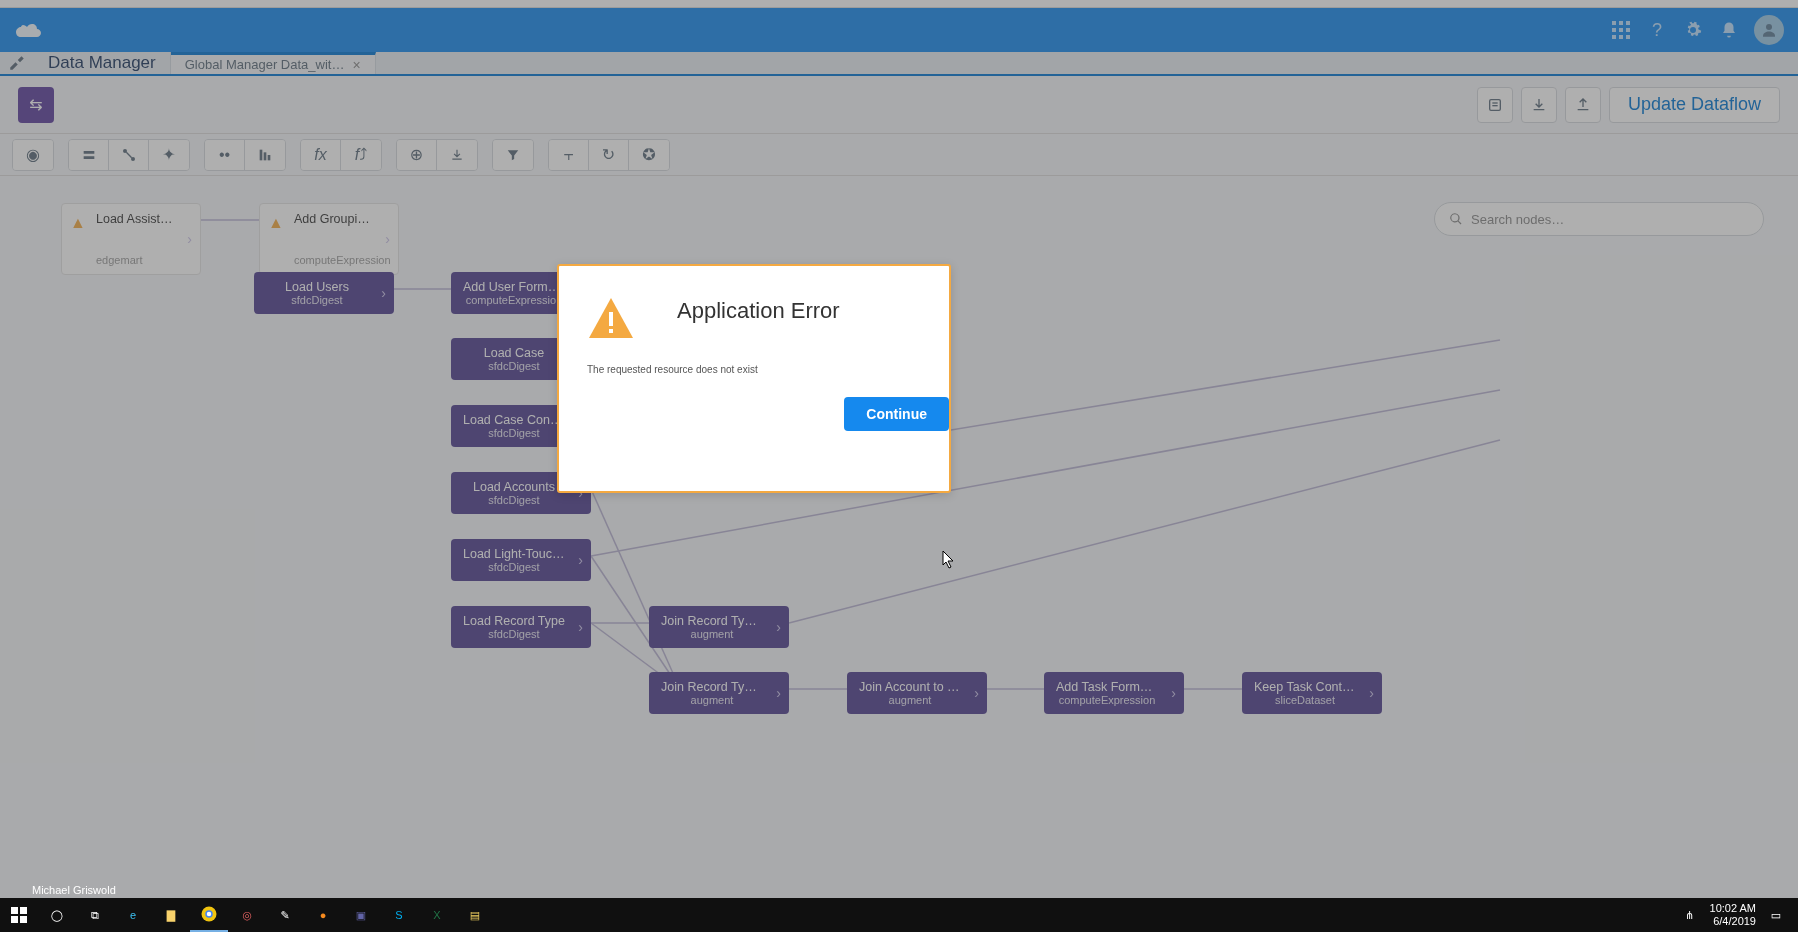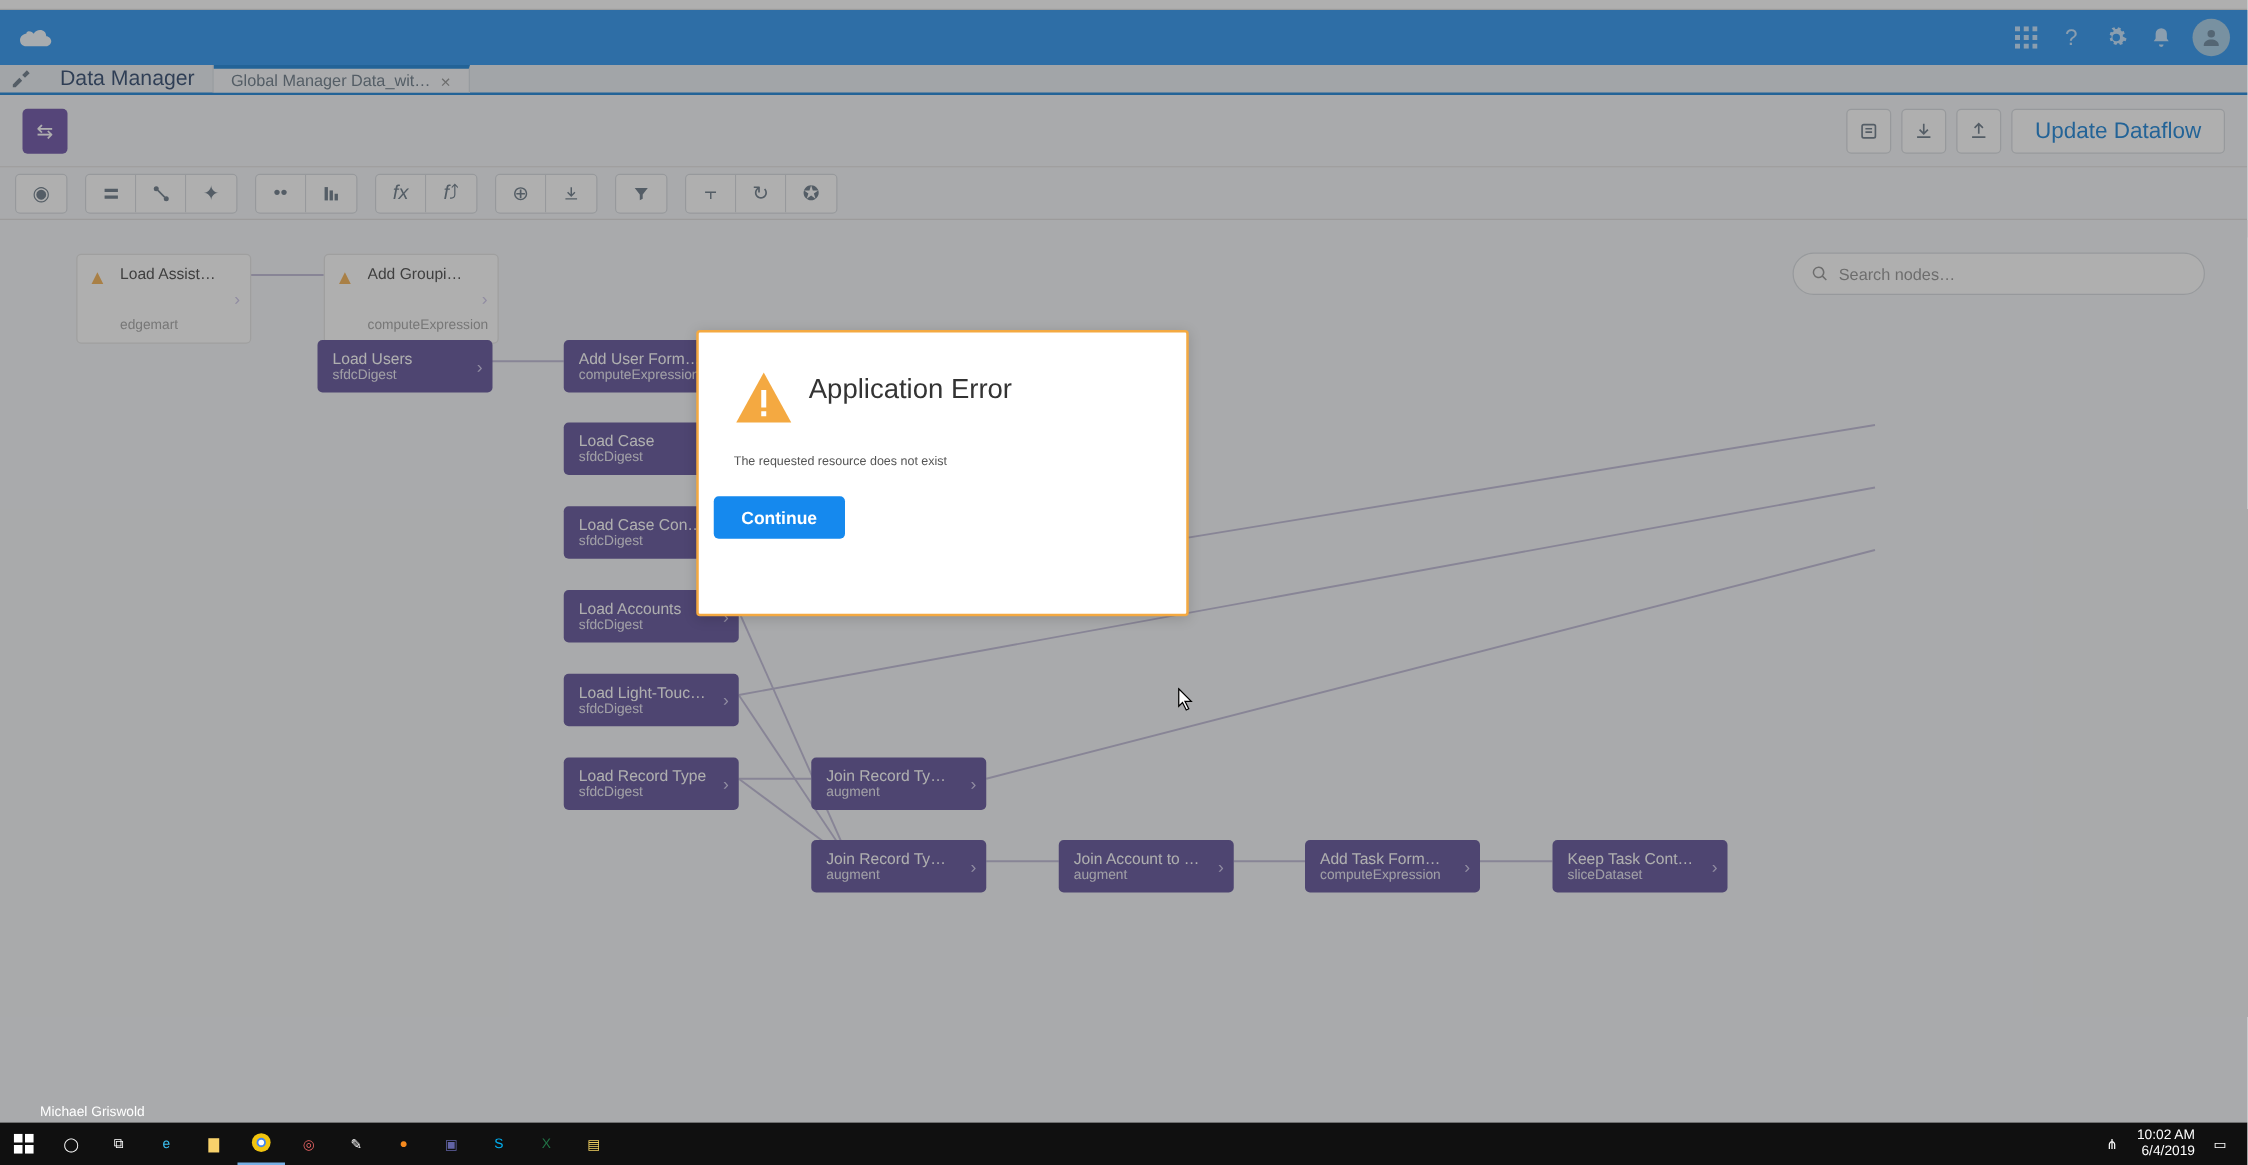--- a/index.html
+++ b/index.html
@@ -55,39 +55,39 @@
 .canvas svg.edges{position:absolute;top:0;left:0;width:100%;height:100%;pointer-events:none;}
 .node{position:absolute;background:#4f3f8f;color:#fff;border-radius:4px;padding:8px 26px 8px 12px;min-width:140px;cursor:move;}
 .node::after{content:"›";position:absolute;right:8px;top:50%;transform:translateY(-50%);color:#c8c0e6;font-size:14px;}
 .node.warn{background:#fff;border:1px solid #e2e2e2;color:#333;}
 .node.warn .node-title{color:#333;}
 .node.warn .node-sub{color:#888;margin-top:28px;}
 .node.warn::before{content:"▲";color:#f4a941;position:absolute;left:8px;top:10px;font-size:16px;}
 .node.warn{padding-left:34px;}
 .node-title{font-size:12.5px;white-space:nowrap;overflow:hidden;text-overflow:ellipsis;}
 .node-sub{font-size:11px;opacity:.85;}
-.node.purple{background:#4f3f8f;}
+.node.purple{background:#4f3f8f;text-align:center;}
 
 
 .search-nodes{position:absolute;right:34px;top:12px;width:330px;height:34px;background:#fff;border:1px solid #d4d8dd;border-radius:17px;display:flex;align-items:center;padding:0 14px;color:#888;font-size:13px;}
 .search-nodes svg{width:14px;height:14px;margin-right:8px;fill:#888;}
 
 
 .backdrop{position:absolute;top:0;left:0;right:0;bottom:34px;background:rgba(77,77,77,.45);}
 
 
 .modal{position:absolute;left:557px;top:264px;width:394px;background:#fff;border:2px solid #f4a941;border-radius:3px;box-shadow:0 2px 10px rgba(0,0,0,.15);padding-bottom:24px;}
 .modal{min-height:229px;width:calc(951px - 557px);} 
-.modal-top{display:flex;align-items:flex-start;padding:28px 28px 0 28px;gap:2px;}
+.modal-top{display:flex;align-items:flex-start;padding:28px 28px 0 28px;gap:32px;}
 .modal-warn-icon{width:48px;height:48px;flex-shrink:0;}
 .modal-title{font-size:22px;color:#333;flex:1;text-align:left;margin-top:4px;}
 .modal-title{margin-left:10px;}
 .modal-title{position:relative;}
 .modal-body{padding:22px 28px 8px 28px;font-size:10px;color:#555;}
-.modal-footer{display:flex;justify-content:flex-start;padding-top:14px;margin-left:12px;}
+.modal-footer{display:flex;justify-content:flex-end;padding-top:14px;margin-left:12px;}
 .btn-continue{background:#1589ee;color:#fff;border:none;border-radius:4px;padding:9px 22px;font-size:14px;font-weight:600;cursor:pointer;}
 
 
 .taskbar{position:absolute;bottom:0;left:0;right:0;height:34px;background:#101010;display:flex;align-items:center;justify-content:space-between;color:#fff;font-size:11px;}
 .taskbar-left{display:flex;align-items:center;gap:0;}
 .task-btn{width:38px;height:34px;display:flex;align-items:center;justify-content:center;color:#fff;cursor:pointer;}
 .task-btn.active{border-bottom:2px solid #76b0e4;}
 .user-label{position:absolute;bottom:34px;left:28px;background:rgba(0,0,0,.0);color:#fff;font-size:11px;padding:2px 4px;}
 .taskbar-right{display:flex;align-items:center;gap:8px;padding-right:10px;}
 .tray-time{text-align:right;line-height:1.15;}

